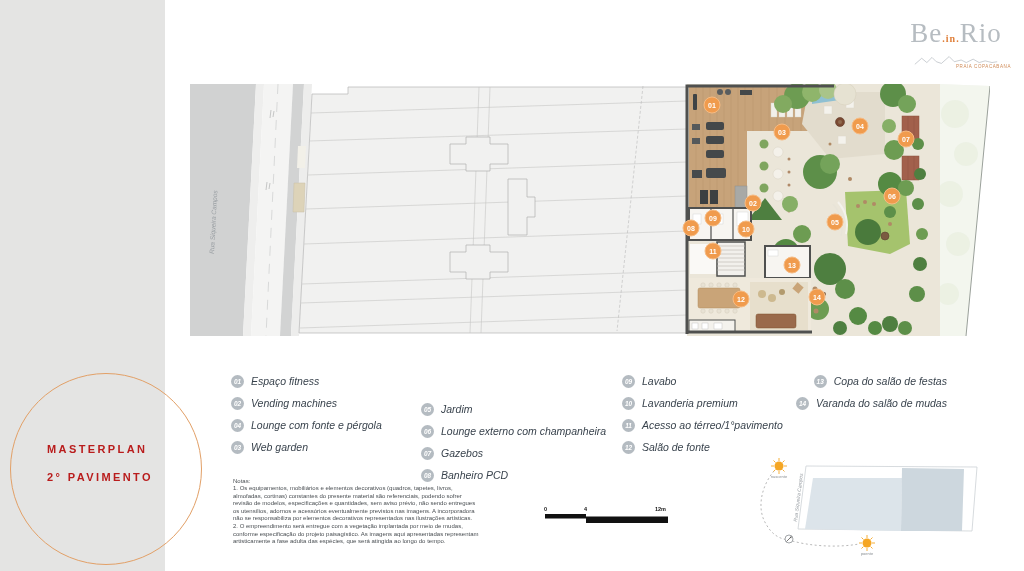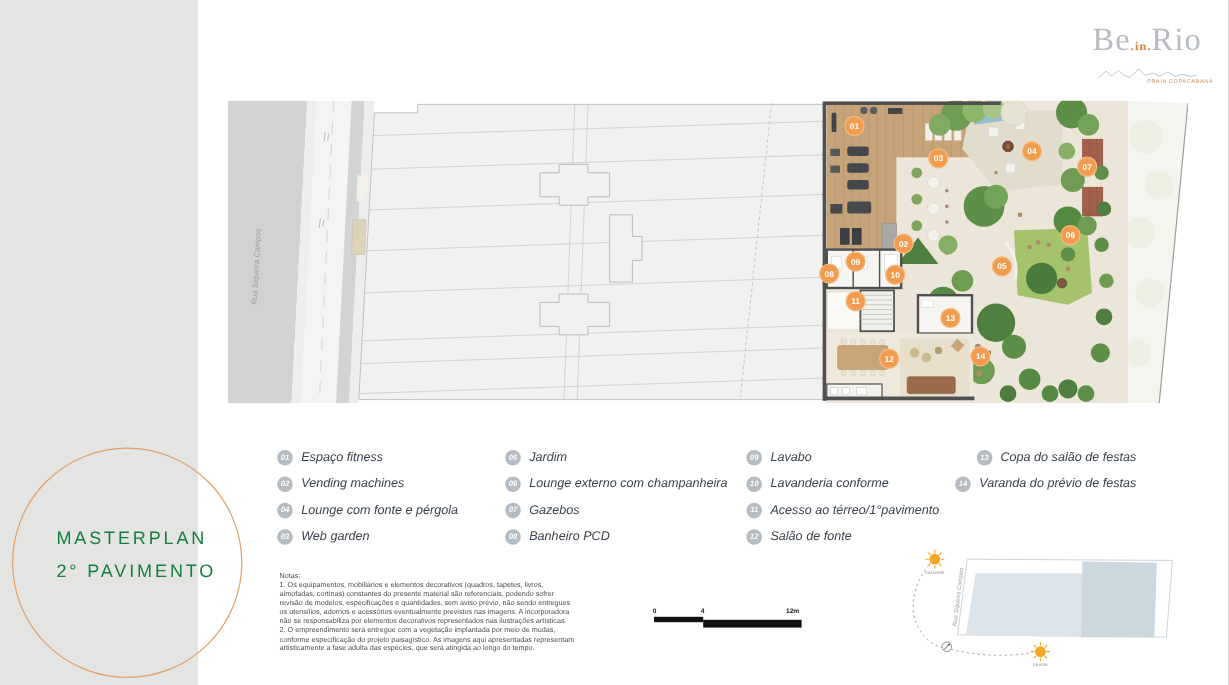--- a/index.html
+++ b/index.html
@@ -4,22 +4,22 @@
 <style>
   * { margin:0; padding:0; box-sizing:border-box; }
   html,body { background:#888; }
   body { font-family:"Liberation Sans", sans-serif; }
   .canvas { position:relative; width:1024px; height:571px; background:#ffffff; overflow:hidden; margin:0 auto; }
 
   
   .sidebar-band { position:absolute; left:0; top:0; width:165px; height:571px; background:#e4e4e3; }
   .deco-circle { position:absolute; left:10px; top:373px; width:192px; height:192px; border-radius:50%;
                  border:1.5px solid #e2a067; background:transparent; }
-  .sidebar-title { position:absolute; left:47px; top:435px; color:#15803d; font-size:15px;
-                   letter-spacing:2.4px; line-height:28px; font-weight:400; }
+  .sidebar-title { position:absolute; left:47px; top:435px; color:#b91c1c; font-size:11px;
+                   letter-spacing:2.4px; line-height:28px; font-weight:700; }
 
   
   .logo { position:absolute; left:897px; top:18px; width:118px; text-align:center; }
   .logo-text { font-family:"Liberation Serif", serif; font-size:27px; color:#b6bcc1; letter-spacing:1px; line-height:30px; }
   .logo-text .in { font-size:10px; color:#e0813c; font-weight:bold; letter-spacing:1px; }
   .logo-wave { display:block; margin:0 auto; }
   .logo-tagline { font-size:4.5px; color:#cf8a56; letter-spacing:0.6px; text-align:right; padding-right:4px; margin-top:-2px; }
 
   
   .plan { position:absolute; left:190px; top:84px; width:800px; height:252px; }
@@ -389,21 +389,21 @@
       </div>
       <div class="legend-item">
         <span class="badge">04</span>
         <span class="legend-label">Lounge com fonte e pérgola</span>
       </div>
       <div class="legend-item">
         <span class="badge">03</span>
         <span class="legend-label">Web garden</span>
       </div>
     </div>
-  <div class="legend-col" style="left:421px;">
+  <div class="legend-col" style="left:421px;margin-top:28px;">
       <div class="legend-item">
         <span class="badge">05</span>
         <span class="legend-label">Jardim</span>
       </div>
       <div class="legend-item">
         <span class="badge">06</span>
         <span class="legend-label">Lounge externo com champanheira</span>
       </div>
       <div class="legend-item">
         <span class="badge">07</span>
@@ -414,39 +414,39 @@
         <span class="legend-label">Banheiro PCD</span>
       </div>
     </div>
   <div class="legend-col" style="left:622px;">
       <div class="legend-item">
         <span class="badge">09</span>
         <span class="legend-label">Lavabo</span>
       </div>
       <div class="legend-item">
         <span class="badge">10</span>
-        <span class="legend-label">Lavanderia conforme</span>
+        <span class="legend-label">Lavanderia premium</span>
       </div>
       <div class="legend-item">
         <span class="badge">11</span>
         <span class="legend-label">Acesso ao térreo/1°pavimento</span>
       </div>
       <div class="legend-item">
         <span class="badge">12</span>
         <span class="legend-label">Salão de fonte</span>
       </div>
     </div>
   <div class="legend-col" style="left:796px;align-items:flex-end;">
       <div class="legend-item">
         <span class="badge">13</span>
         <span class="legend-label">Copa do salão de festas</span>
       </div>
       <div class="legend-item">
         <span class="badge">14</span>
-        <span class="legend-label">Varanda do prévio de festas</span>
+        <span class="legend-label">Varanda do salão de mudas</span>
       </div>
     </div>
 
   <div class="notes">
     <div class="note-title">Notas:</div>
     <div>
         <div class="note-line">1. Os equipamentos, mobiliários e elementos decorativos (quadros, tapetes, livros,</div>
         <div class="note-line">almofadas, cortinas) constantes do presente material são referenciais, podendo sofrer</div>
         <div class="note-line">revisão de modelos, especificações e quantidades, sem aviso prévio, não sendo entregues</div>
         <div class="note-line">os utensílios, adornos e acessórios eventualmente previstos nas imagens. A incorporadora</div>

